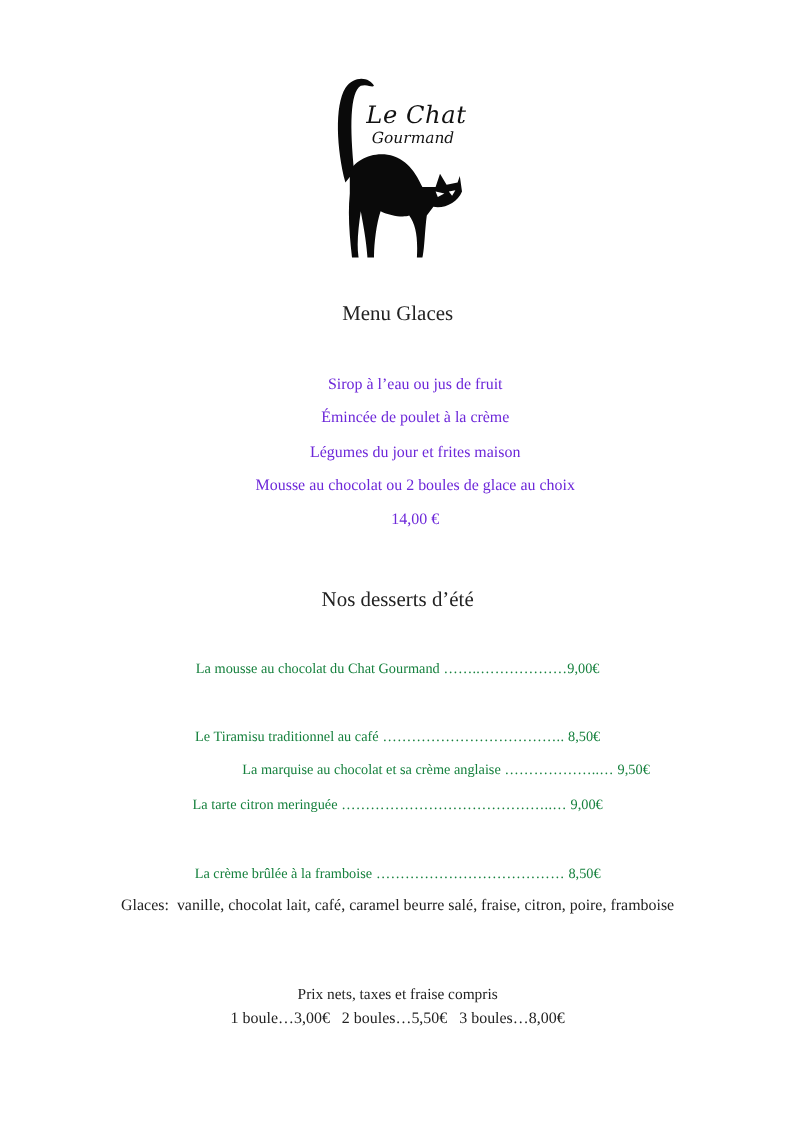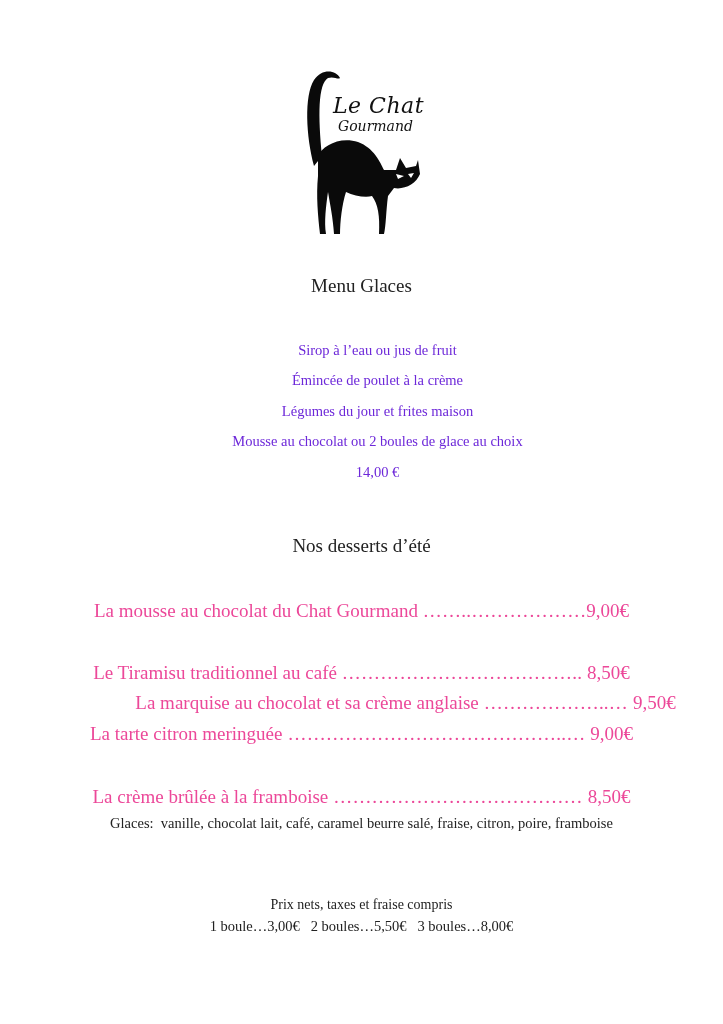--- a/index.html
+++ b/index.html
@@ -41,21 +41,21 @@
 
     .center-line {
       position: absolute;
       left: 0;
       width: 723px;
       text-align: center;
       white-space: nowrap;
     }
     .section-title { font-size: 19px; color: #222; }
     .item { font-size: 14.5px; color: #6d28d9; padding-left: 16px; }
-    .dessert { font-size: 19px; color: #ec4899; }
+    .dessert { font-size: 13px; color: #15803d; }
     .glaces { font-size: 14.5px; color: #222; }
     .footer { font-size: 14px; color: #222; }
 
     .dessert .dots { letter-spacing: 0.2px; }
   </style>
 </head>
 <body>
 
 <div class="page">
 

